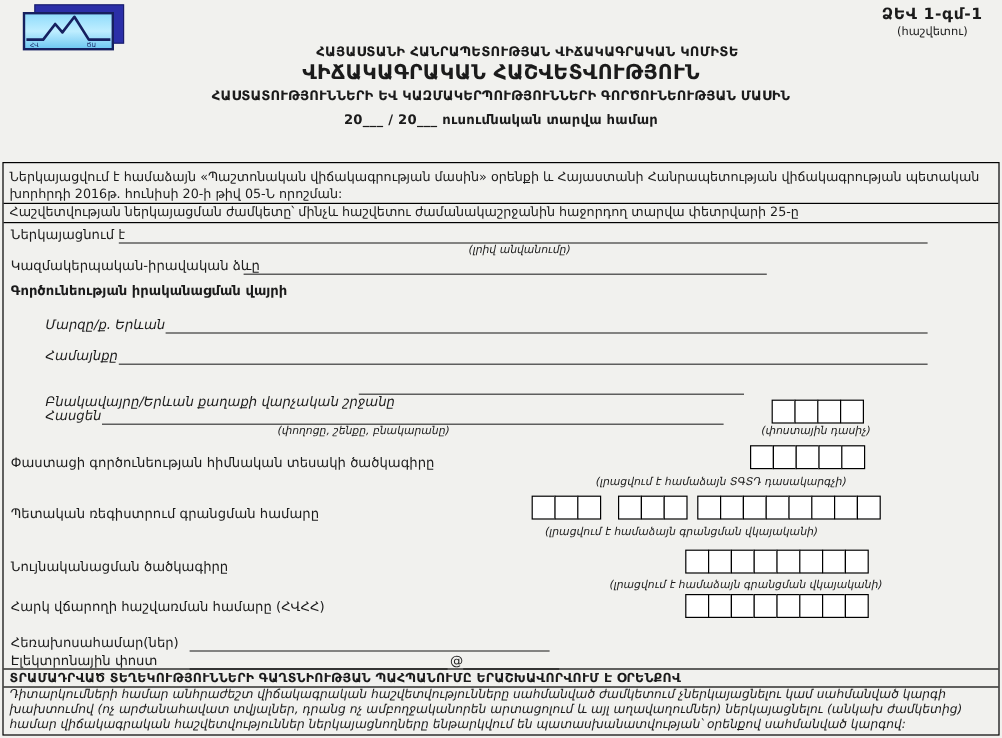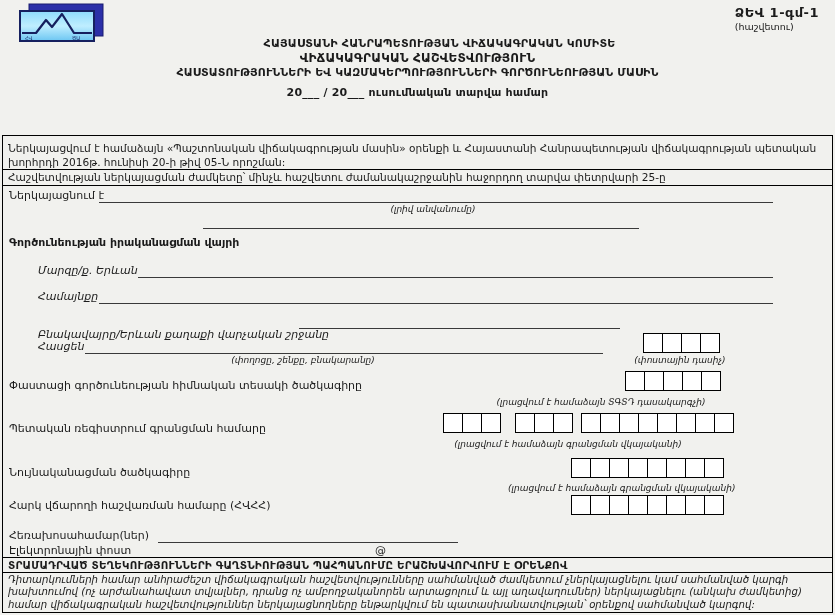--- a/index.html
+++ b/index.html
@@ -4,26 +4,26 @@
 <style>
   html,body{margin:0;padding:0;}
   body{
     width:835px;height:615px;position:relative;overflow:hidden;
     background:#f1f1ee;color:#1b1b1b;
     font-family:"DejaVu Sans", sans-serif;
     -webkit-font-smoothing:antialiased;
   }
   
   .logo{position:absolute;left:16px;top:3px;width:102px;height:46px;}
-  .form-code-block{position:absolute;right:16px;top:5px;}
+  .form-code-block{position:absolute;right:16px;top:5px;text-align:center;}
   .form-code{font-weight:bold;font-size:13px;letter-spacing:.5px;}
   .form-period{font-size:9.5px;margin-top:1px;}
   .titles{position:absolute;left:0;top:37px;width:100%;text-align:center;line-height:1.27;}
   .t1{font-weight:bold;font-size:11px;letter-spacing:.2px;padding-left:44px;}
-  .t2{font-weight:bold;font-size:12px;letter-spacing:.2px;}
+  .t2{font-weight:bold;font-size:17px;letter-spacing:.2px;}
   .t3,.t4{font-weight:bold;font-size:11px;letter-spacing:.1px;}
   .year-line{font-size:11px;margin-top:6px;font-weight:bold;letter-spacing:.2px;}
 
   
   .outer{position:absolute;left:2px;top:135px;width:829px;height:476px;border:1px solid #000;}
   .sec{position:absolute;left:0;width:100%;box-sizing:border-box;}
   .legal{top:4px;height:33px;padding:2px 5px;font-size:10.6px;line-height:1.3;}
   .deadline{top:33px;height:16px;border-top:1px solid #000;padding:1px 5px;font-size:10.6px;white-space:nowrap;}
   .formarea{top:49px;height:372px;border-top:1px solid #000;position:absolute;}
   .privacy{top:421px;height:15px;border-top:1px solid #000;padding:1px 5px;font-size:10.4px;font-weight:bold;letter-spacing:.2px;white-space:nowrap;}
@@ -107,20 +107,21 @@
   <div class="sec legal">Ներկայացվում է համաձայն «Պաշտոնական վիճակագրության մասին»  օրենքի և Հայաստանի Հանրապետության  վիճակագրության պետական խորհրդի 2016թ. հունիսի 20-ի թիվ 05-Ն որոշման:</div>
 
   <div class="sec deadline">Հաշվետվության ներկայացման ժամկետը՝ մինչև հաշվետու ժամանակաշրջանին հաջորդող տարվա փետրվարի  25-ը</div>
 
   <div class="sec formarea">
 
     <div class="fa lbl r1-lbl">Ներկայացնում է</div>
     <div class="fill-line r1-line"></div>
     <div class="fa hint r1-hint">(լրիվ անվանումը)</div>
 
+    <div class="fa lbl r2-lbl">Կազմակերպական-իրավական ձևը</div>
     <div class="fill-line r2-line"></div>
 
     <div class="fa lbl-b r3-lbl">Գործունեության իրականացման վայրի</div>
 
     <div class="fa lbl-i r4-lbl">Մարզը/ք. Երևան</div>
     <div class="fill-line r4-line"></div>
 
     <div class="fa lbl-i r5-lbl">Համայնքը</div>
     <div class="fill-line r5-line"></div>
 

